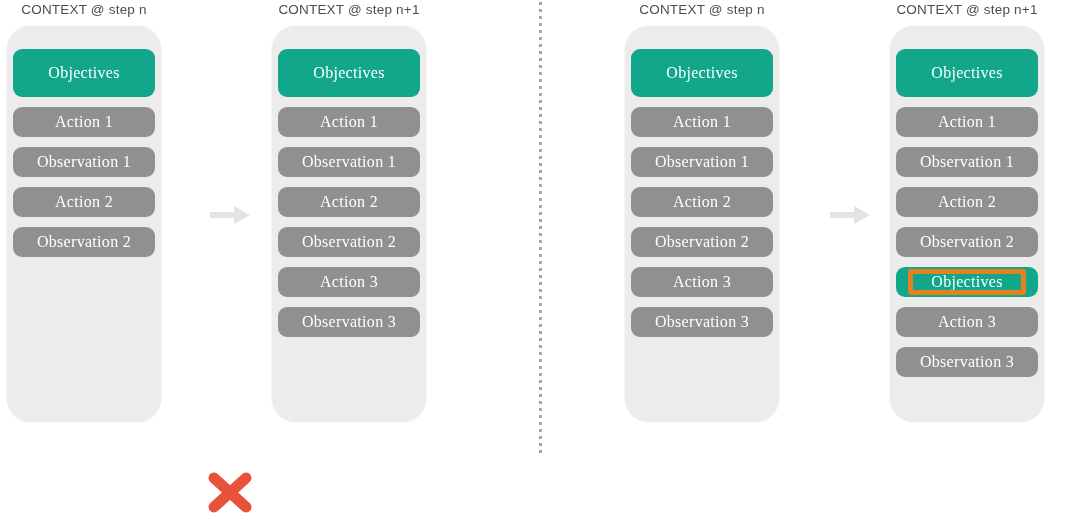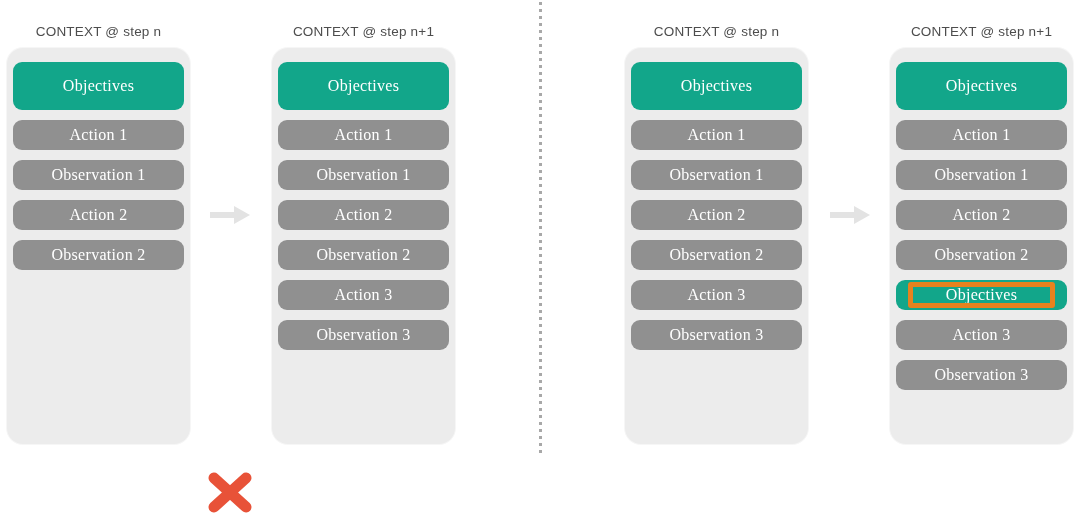--- a/index.html
+++ b/index.html
@@ -1,33 +1,33 @@
 <!DOCTYPE html>
 <html style="--green: #12A68A; --gray: #909090; --panel: #ECECEC; --orange: #E6821E; --red: #E85238; --arrow: #E3E3E3; --divider: #A8A8A8; --header_text: #4D4D4D;"><head>
 <meta charset="utf-8">
 <style>
   * { margin: 0; padding: 0; box-sizing: border-box; }
   html, body { width: 1080px; height: 518px; background: #ffffff; overflow: hidden; }
   body { position: relative; font-family: "Liberation Sans", sans-serif; }
 
-  .col { position: absolute; top: 24px; width: 183px; }
+  .col { position: absolute; top: 2px; width: 154px; }
   .col-1 { left: 7px; }
   .col-2 { left: 272px; }
   .col-3 { left: 625px; }
   .col-4 { left: 890px; }
 
   .panel-header {
     height: 16px; line-height: 16px; text-align: center;
     font-size: 13.5px; color: var(--header_text, #4d4d4d);
     letter-spacing: 0.2px; margin-bottom: 8px; white-space: nowrap;
   }
 
   .panel {
     height: 396px; background: var(--panel, #ececec);
-    border-radius: 16px; padding: 14px 6px;
+    border-radius: 24px; padding: 23px 6px;
     box-shadow: 0 0 0 1px #f6f6f6;
   }
 
   .pill {
     position: relative; height: 30px; line-height: 30px;
     margin-bottom: 10px; border-radius: 9px;
     background: var(--gray, #909090); color: #ffffff;
     font-family: "Liberation Serif", serif; font-size: 16px;
     text-align: center; letter-spacing: 0.3px;
     white-space: nowrap; overflow: hidden;

